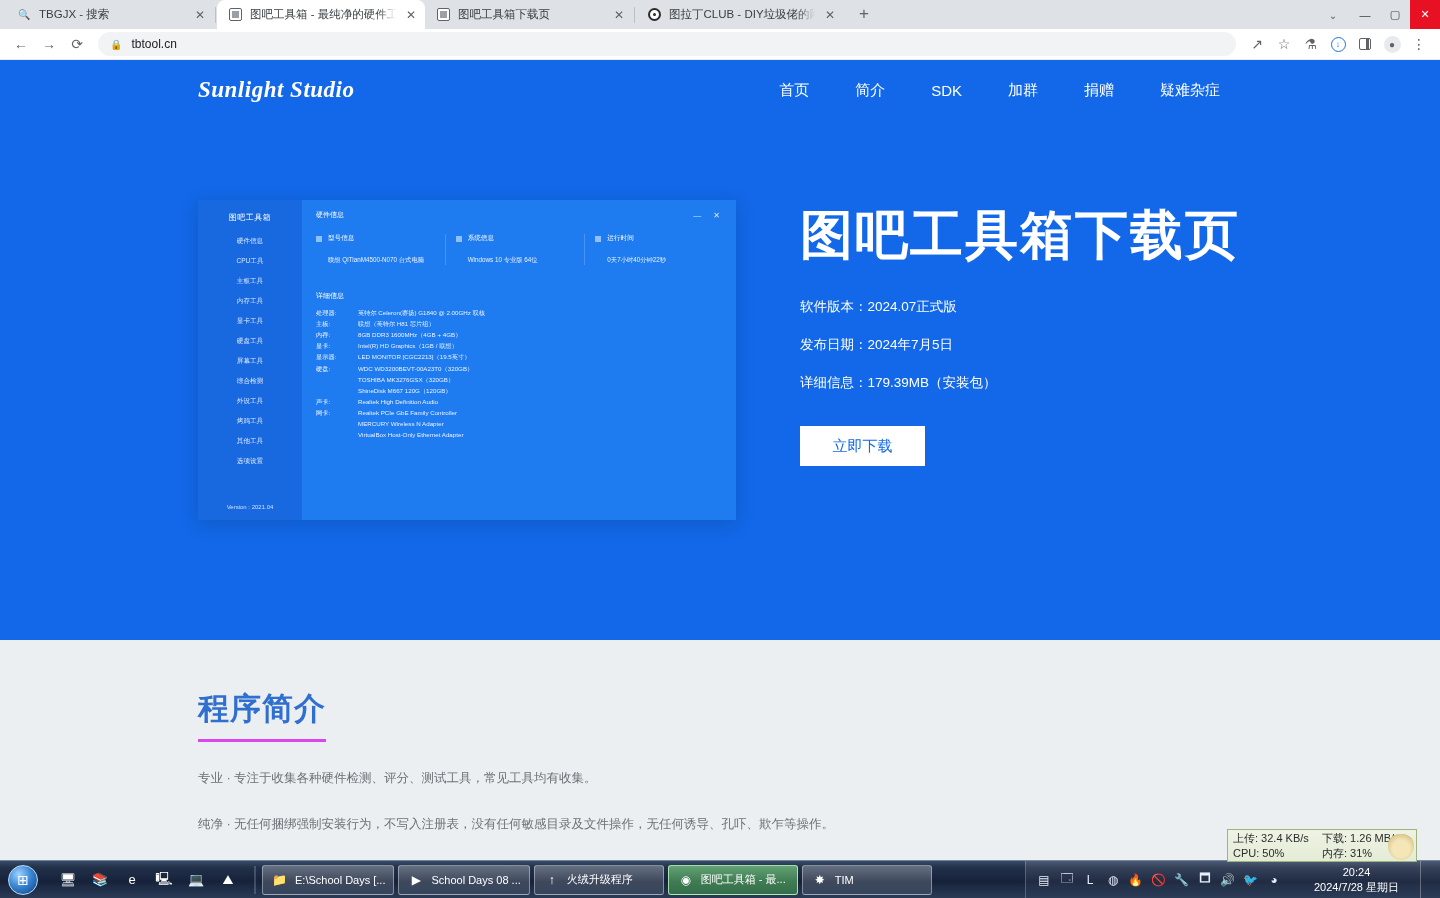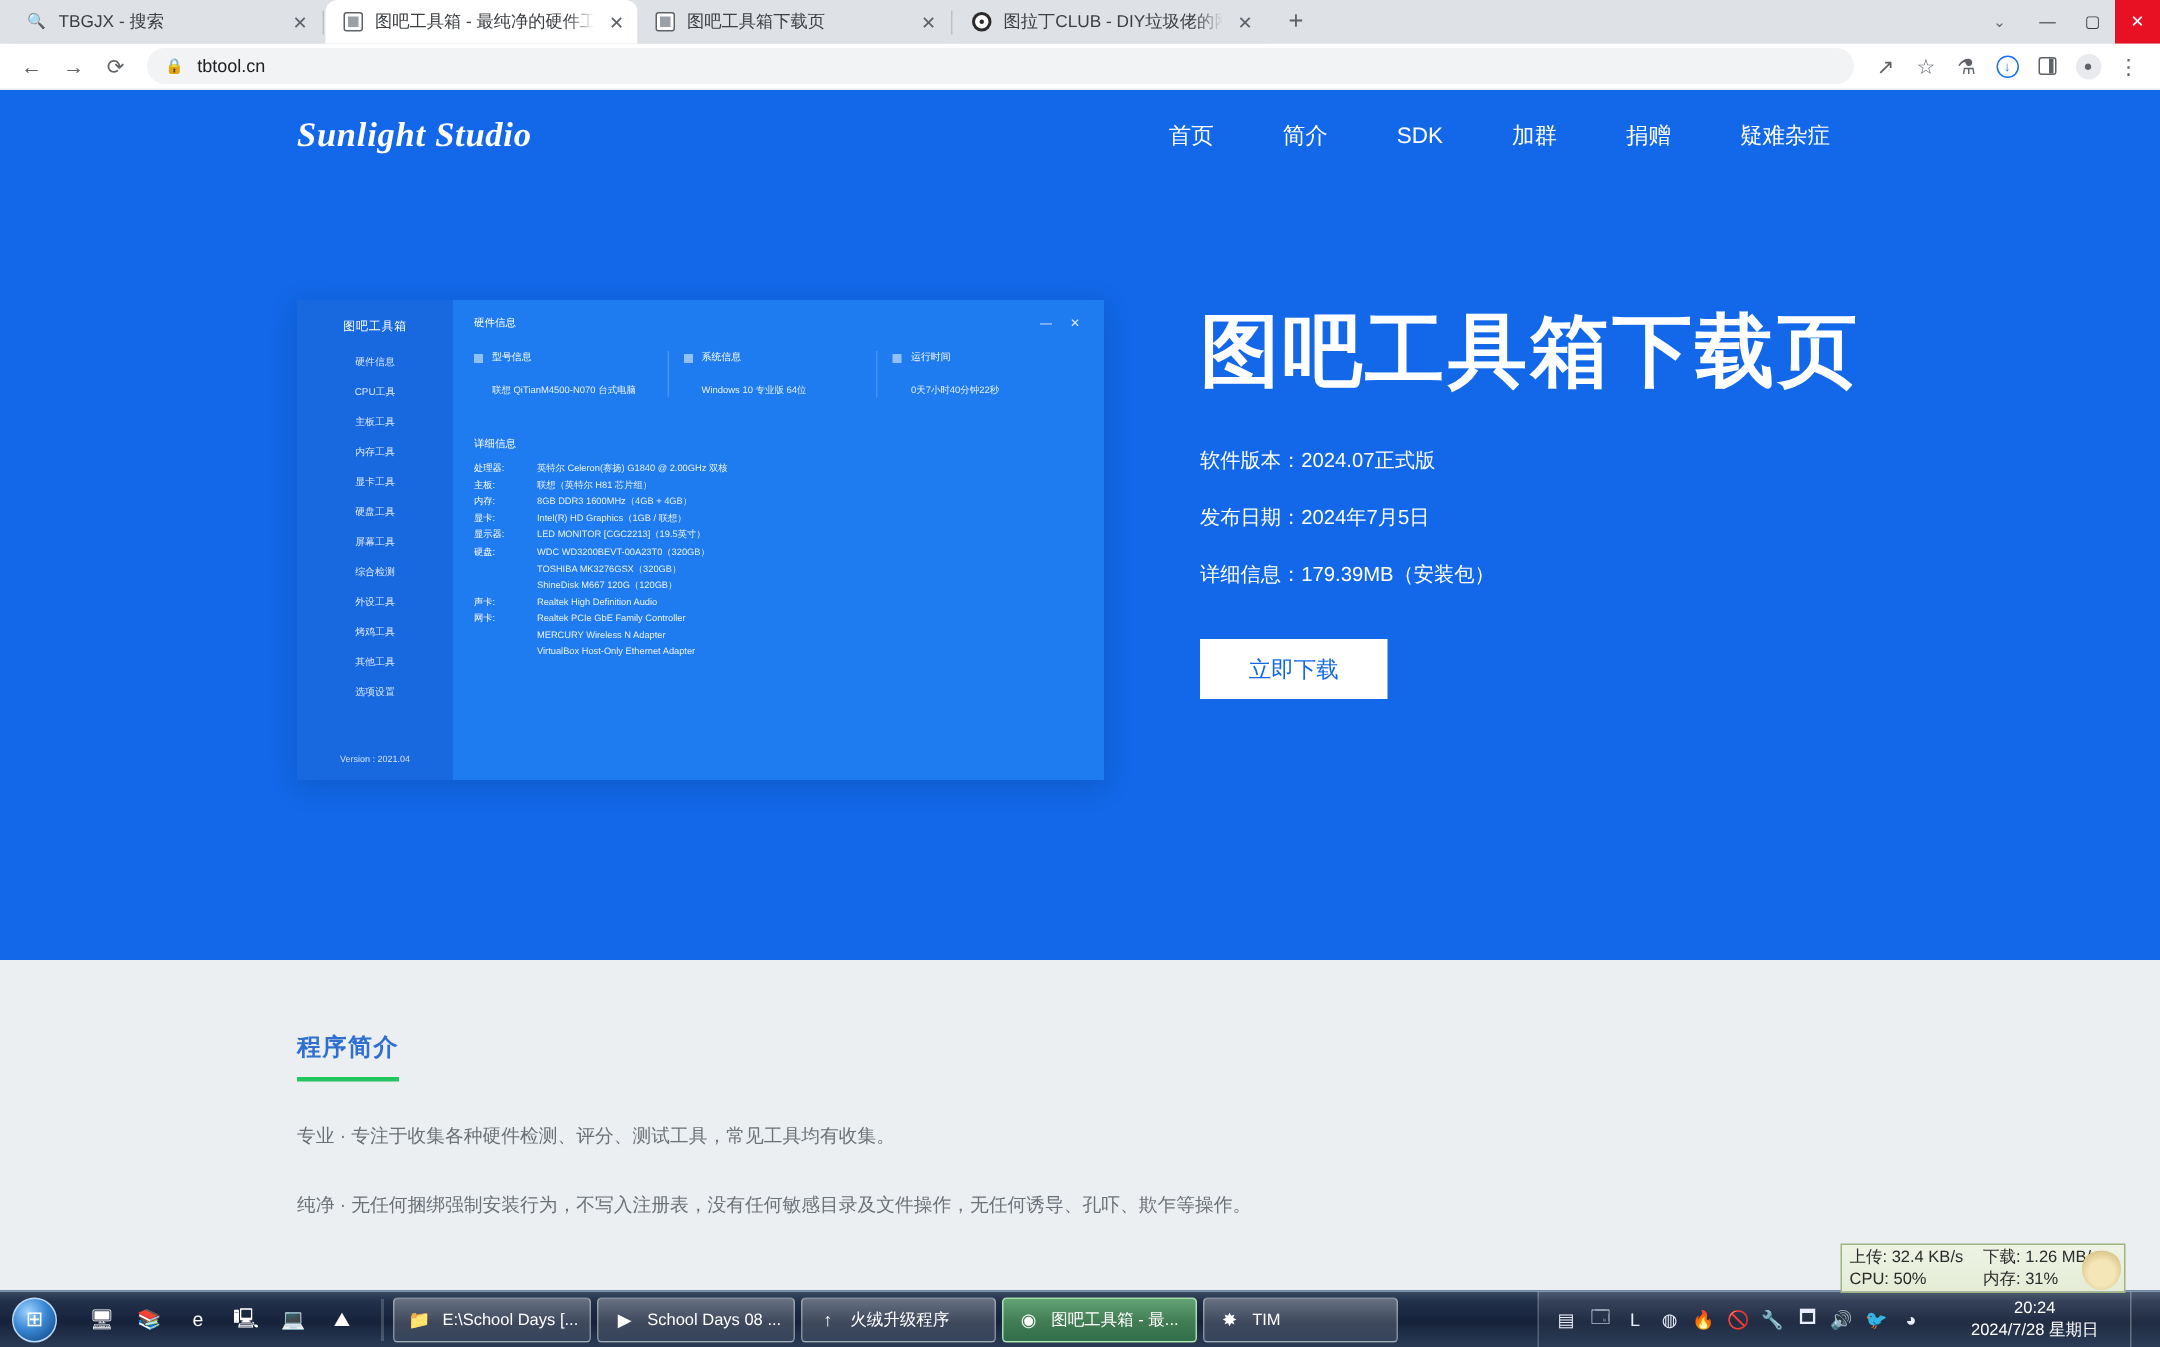--- a/index.html
+++ b/index.html
@@ -177,22 +177,22 @@
   .hero-meta div { font-size: 13.5px; color: #ffffff; margin-bottom: 20px; }
   .dl-btn {
     display: inline-flex; align-items: center; justify-content: center;
     width: 125px; height: 40px; background: #ffffff; color: #1268e8;
     font-size: 15px; margin-top: 14px; border: none;
     font-family: inherit;
   }
 
   .intro { background: #eceff1; height: 220px; padding: 48px 198px 0 198px; }
   .intro h2 {
-    font-size: 16px; color: #2f6fd0; font-weight: bold; display: inline-block;
-    padding-bottom: 9px; border-bottom: 3px solid #22c55e; letter-spacing: 1px;
+    font-size: 31px; color: #2f6fd0; font-weight: bold; display: inline-block;
+    padding-bottom: 9px; border-bottom: 3px solid #d946ef; letter-spacing: 1px;
   }
   .intro p {
     font-size: 12.5px; color: #6b7178; margin-top: 27px; line-height: 1.5;
   }
 
   
   .stats {
     position: absolute; left: 1227px; top: 829px;
     width: 190px; height: 33px;
     background: linear-gradient(#eef3e4, #e4ecd6);

